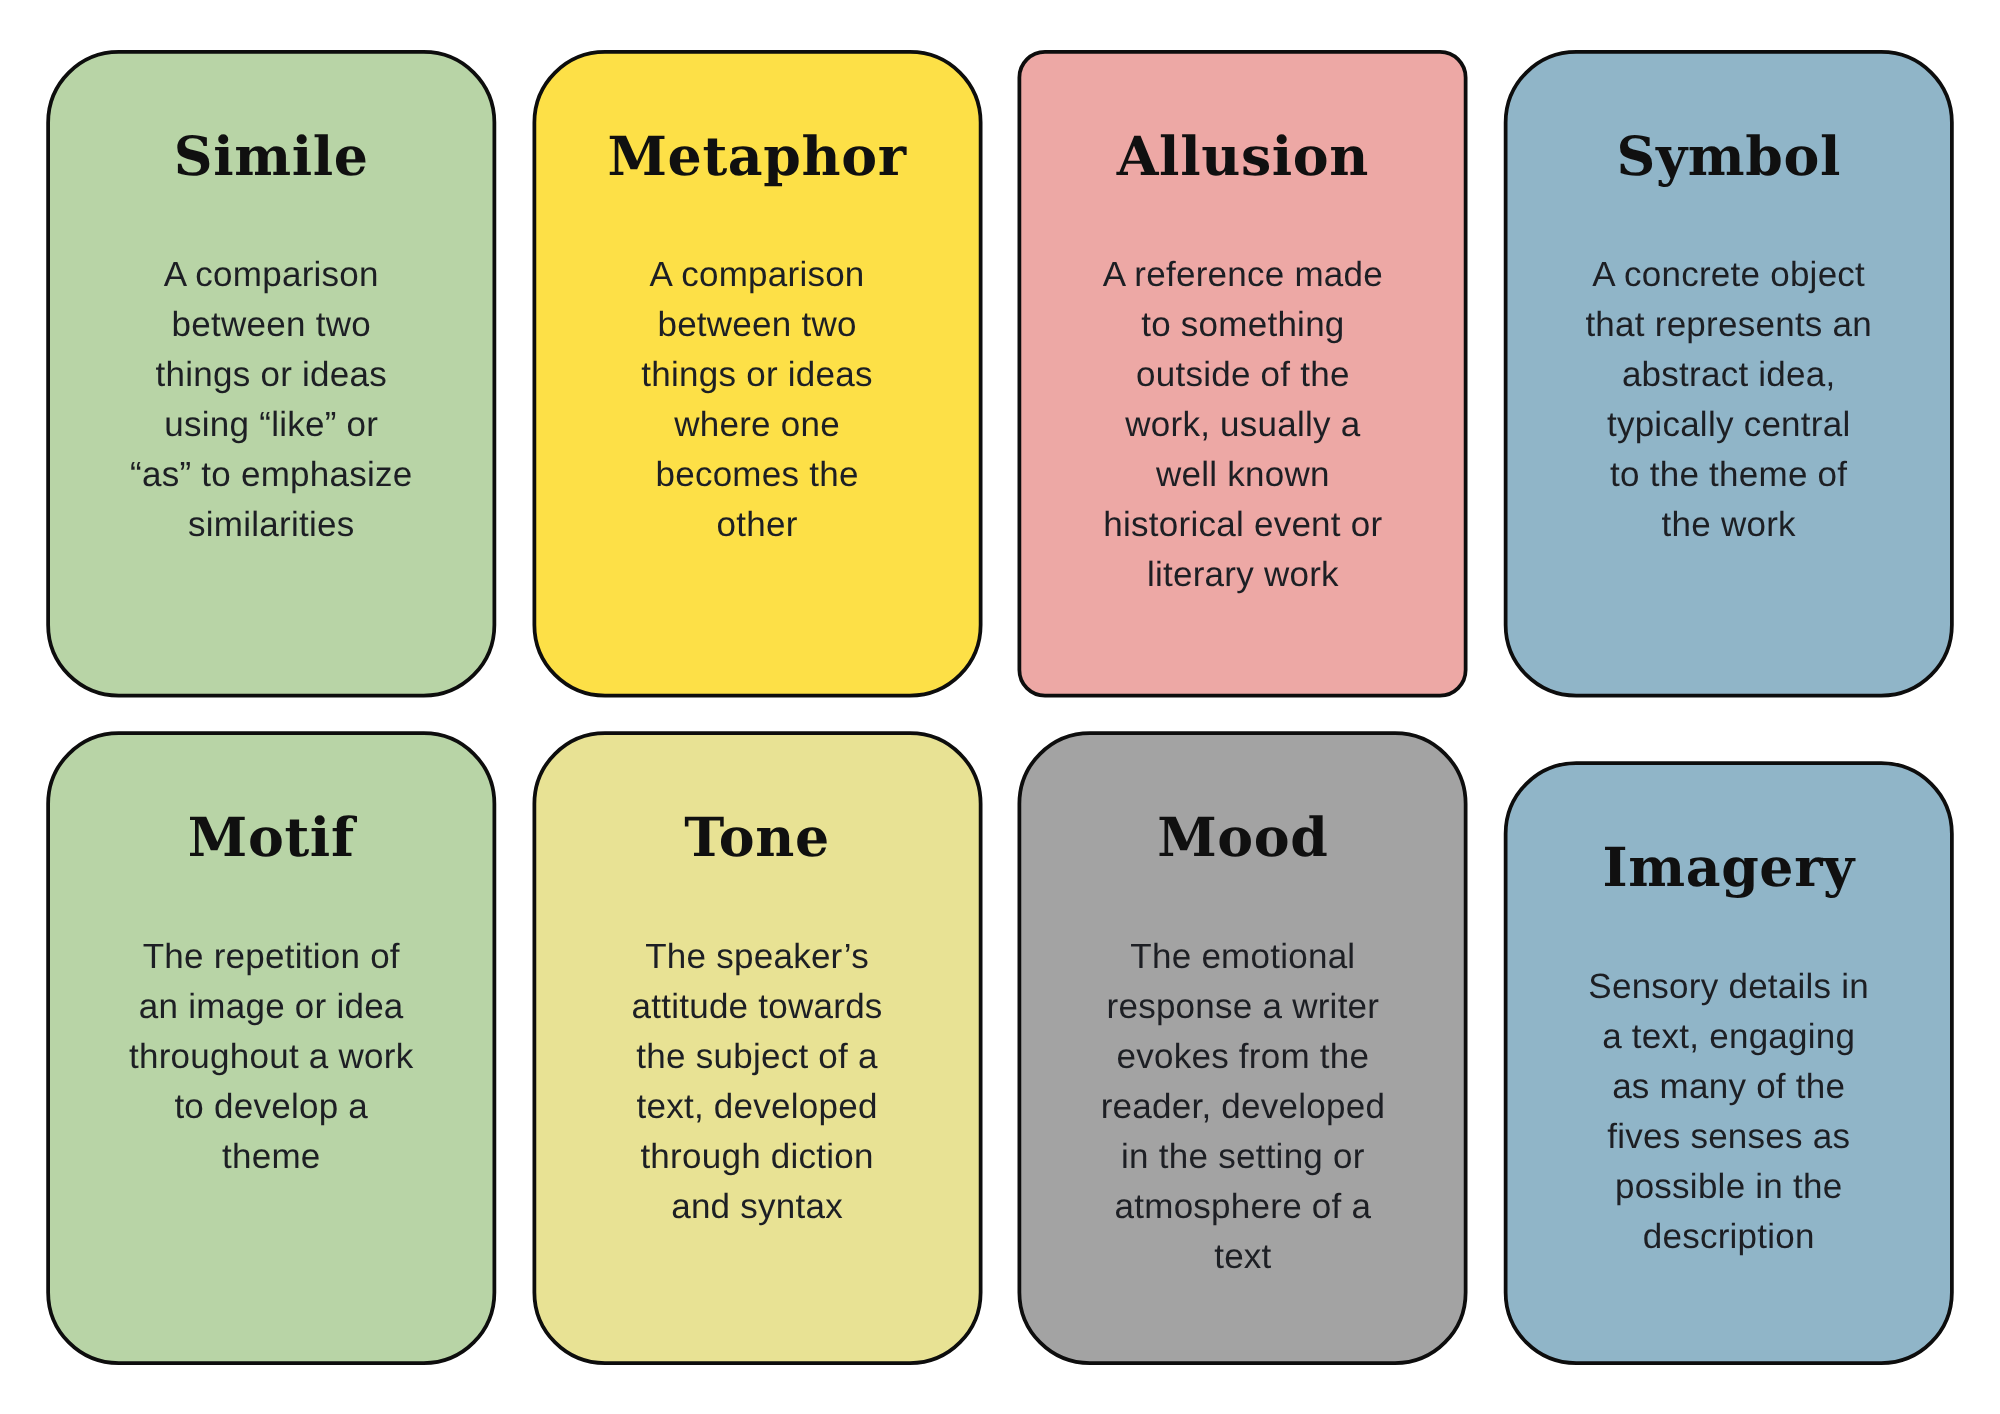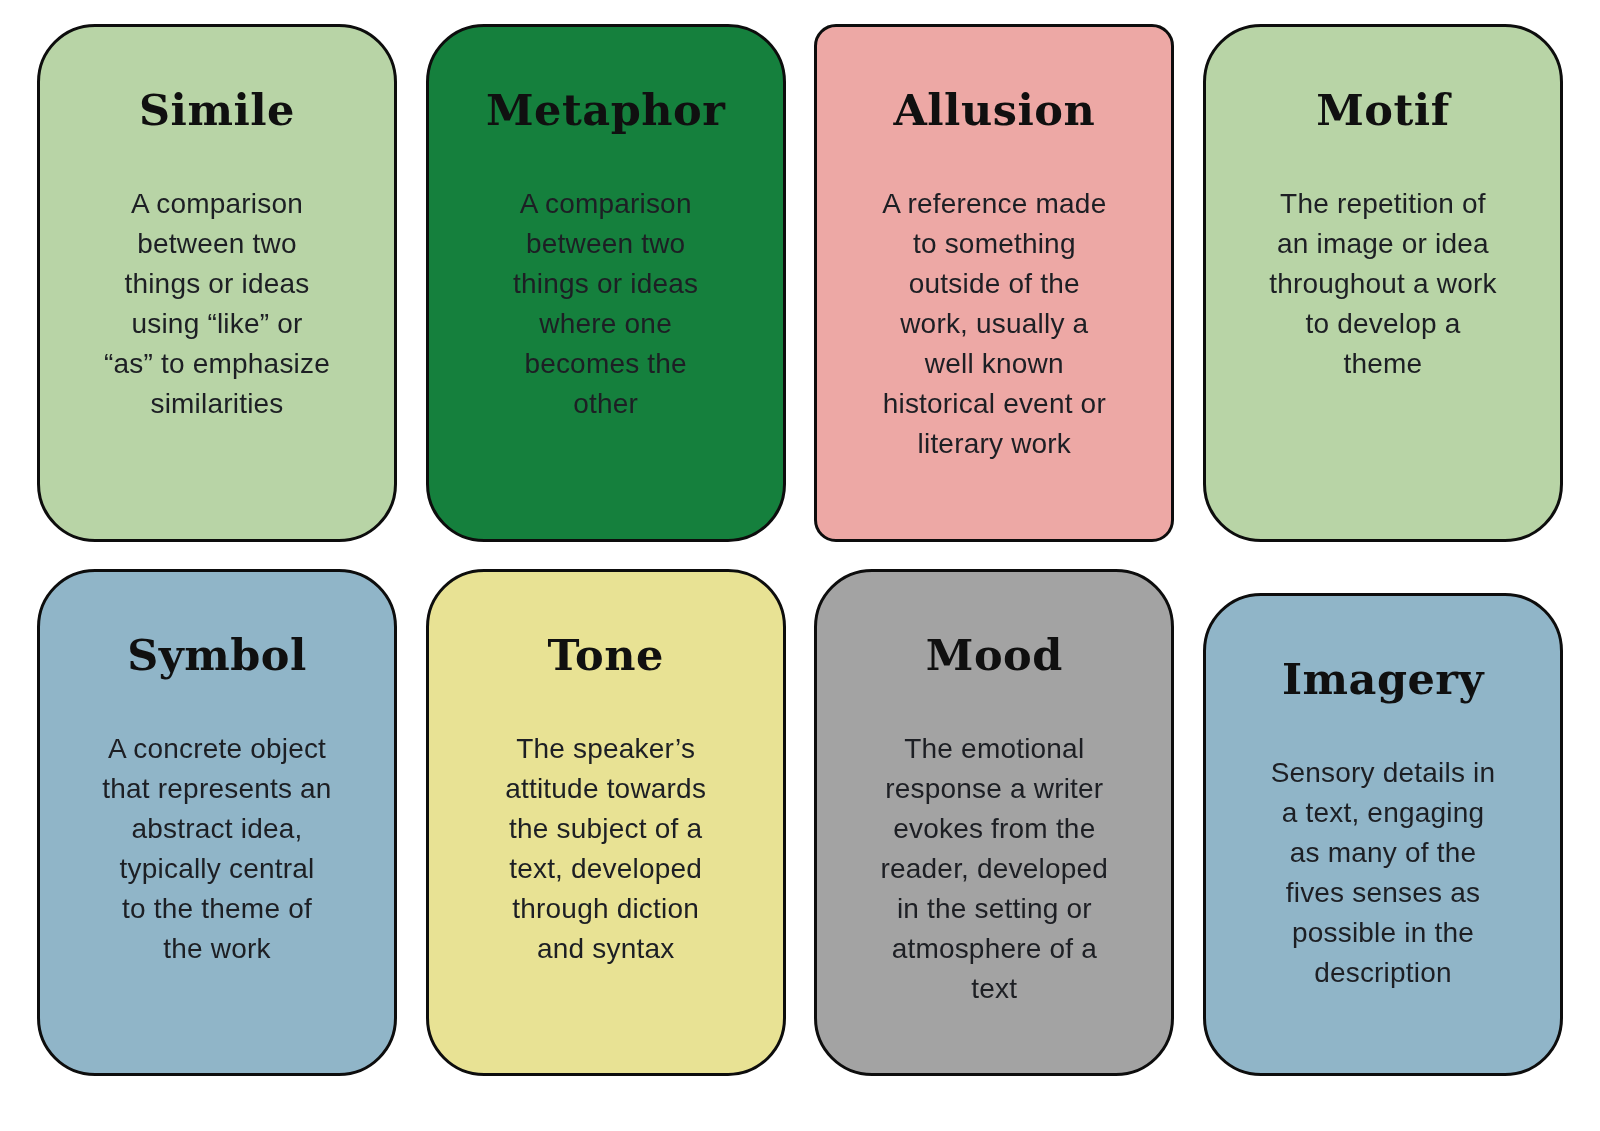--- a/index.html
+++ b/index.html
@@ -7,21 +7,21 @@
     padding: 0;
     background: #ffffff;
     width: 1600px;
     height: 1131px;
     overflow: hidden;
   }
   .board {
     box-sizing: border-box;
     width: 1600px;
     height: 1131px;
-    padding: 24px 37px 0 37px;
+    padding: 40px 37px 0 37px;
     display: grid;
     grid-template-columns: repeat(4, 360px);
     grid-template-rows: 518px 507px;
     justify-content: space-between;
     row-gap: 27px;
   }
   .card {
     box-sizing: border-box;
     border: 3px solid #0d0d0d;
     border-radius: 58px;
@@ -59,58 +59,58 @@
   <div class="card" style="background-color: rgb(184, 212, 166);">
     <div class="card-title">Simile</div>
     <div class="card-def">A comparison
 between two
 things or ideas
 using “like” or
 “as” to emphasize
 similarities</div>
   </div>
 
-  <div class="card" style="background-color: #15803d;">
+  <div class="card" style="background-color: #fde047;">
     <div class="card-title">Metaphor</div>
     <div class="card-def">A comparison
 between two
 things or ideas
 where one
 becomes the
 other</div>
   </div>
 
   <div class="card" style="background-color: rgb(237, 168, 165); border-radius: 22px;">
     <div class="card-title">Allusion</div>
     <div class="card-def">A reference made
 to something
 outside of the
 work, usually a
 well known
 historical event or
 literary work</div>
   </div>
 
-  <div class="card" style="background-color: rgb(184, 212, 166);">
-    <div class="card-title">Motif</div>
-    <div class="card-def">The repetition of
-an image or idea
-throughout a work
-to develop a
-theme</div>
-  </div>
-
   <div class="card" style="background-color: rgb(144, 181, 200);">
     <div class="card-title">Symbol</div>
     <div class="card-def">A concrete object
 that represents an
 abstract idea,
 typically central
 to the theme of
 the work</div>
+  </div>
+
+  <div class="card" style="background-color: rgb(184, 212, 166);">
+    <div class="card-title">Motif</div>
+    <div class="card-def">The repetition of
+an image or idea
+throughout a work
+to develop a
+theme</div>
   </div>
 
   <div class="card" style="background-color: rgb(232, 226, 148);">
     <div class="card-title">Tone</div>
     <div class="card-def">The speaker’s
 attitude towards
 the subject of a
 text, developed
 through diction
 and syntax</div>

